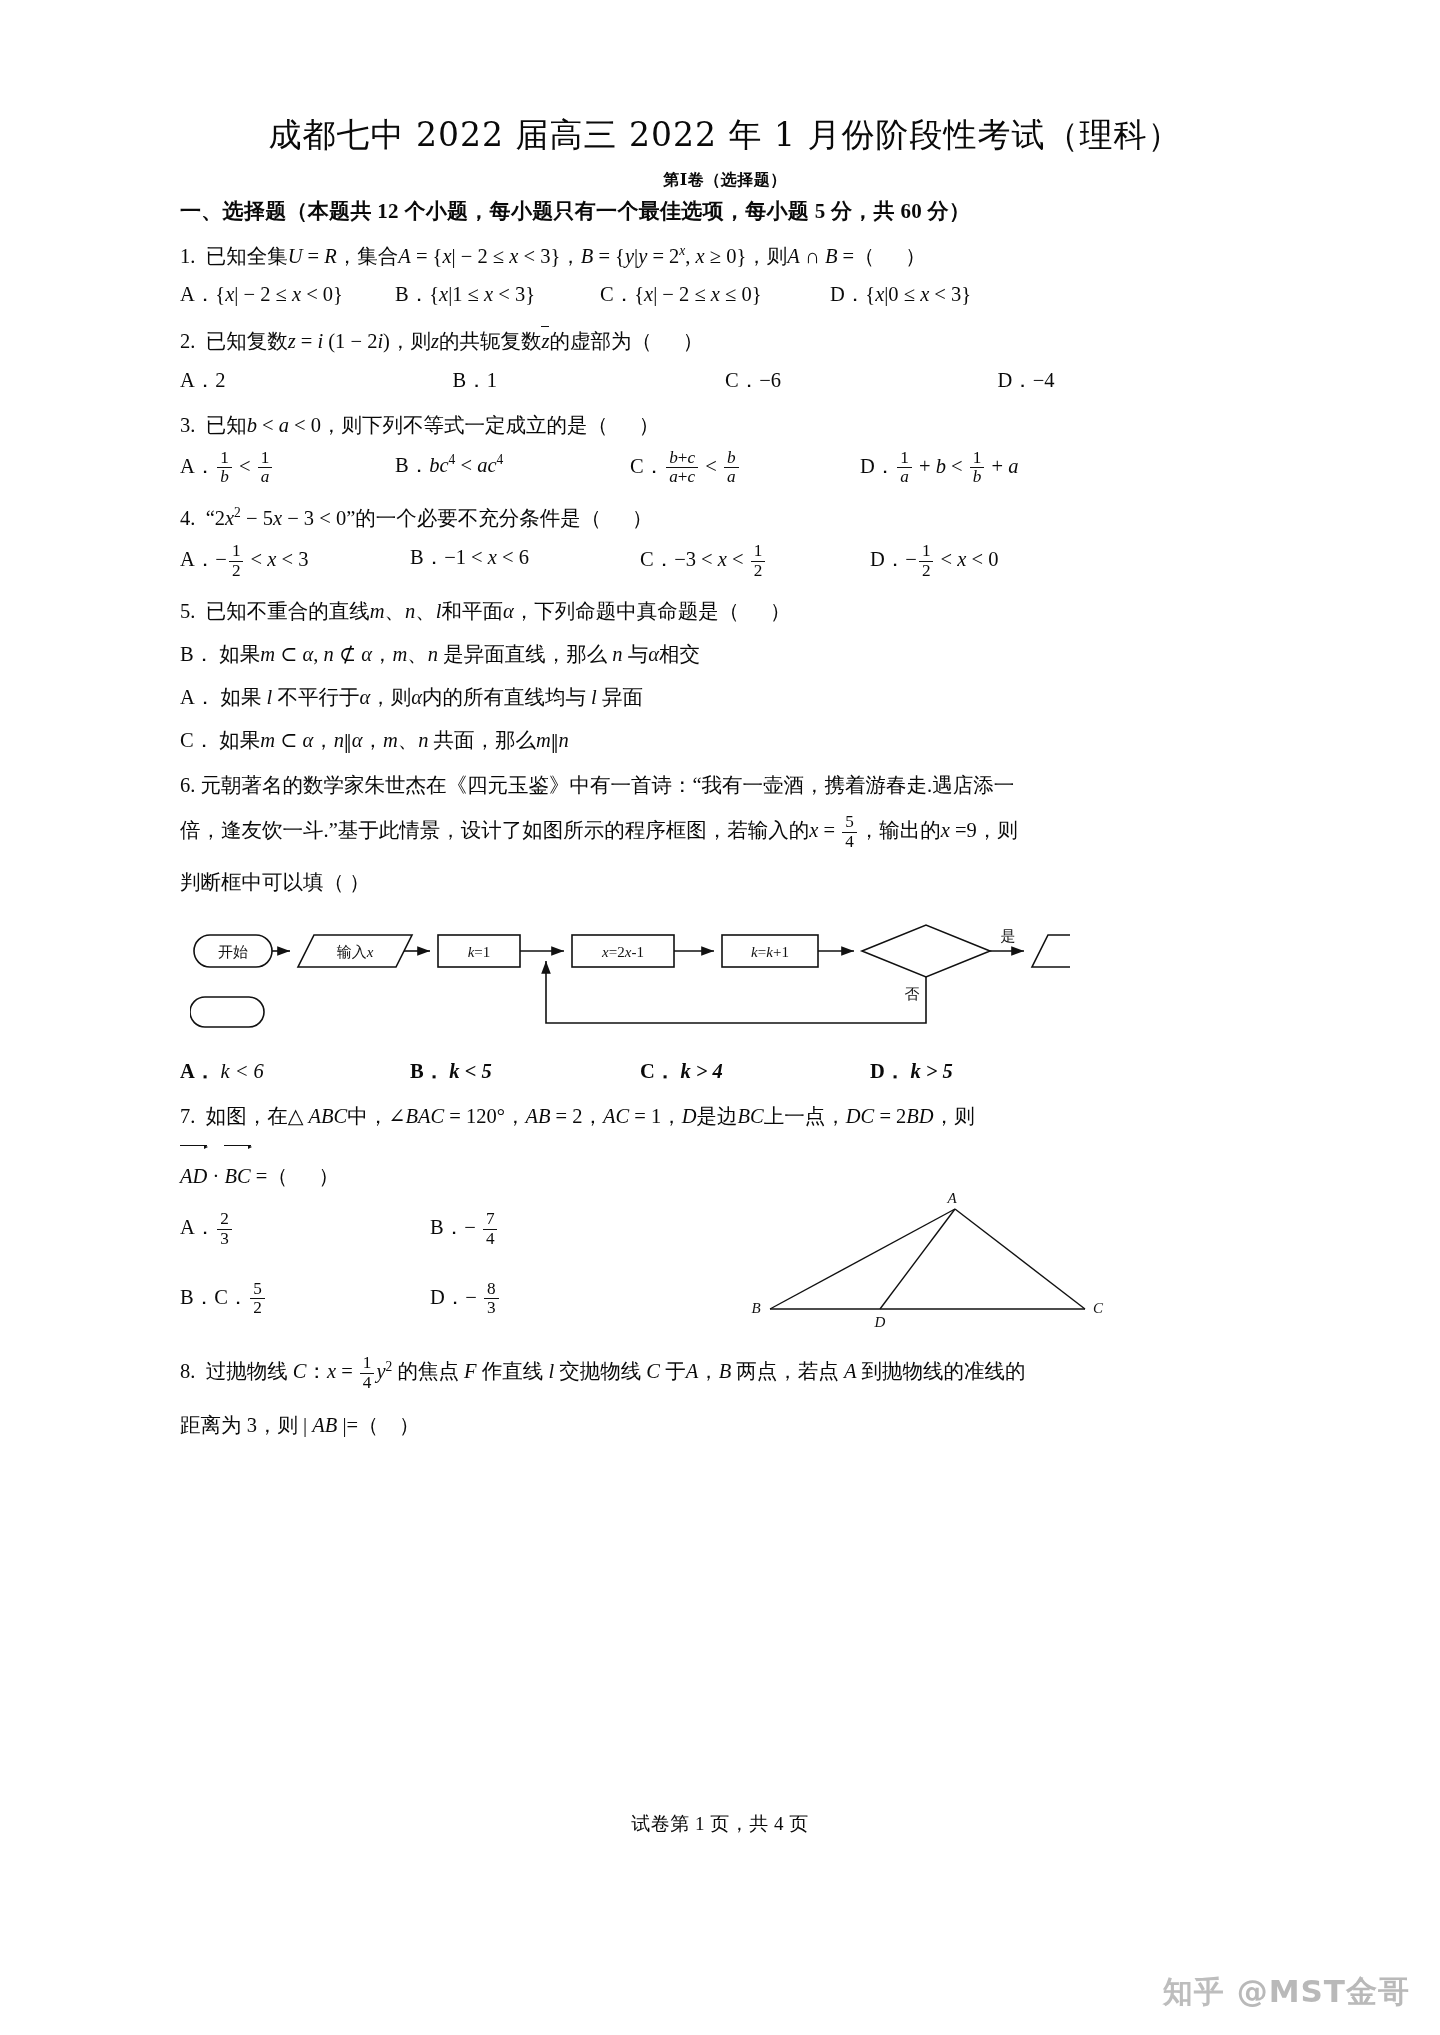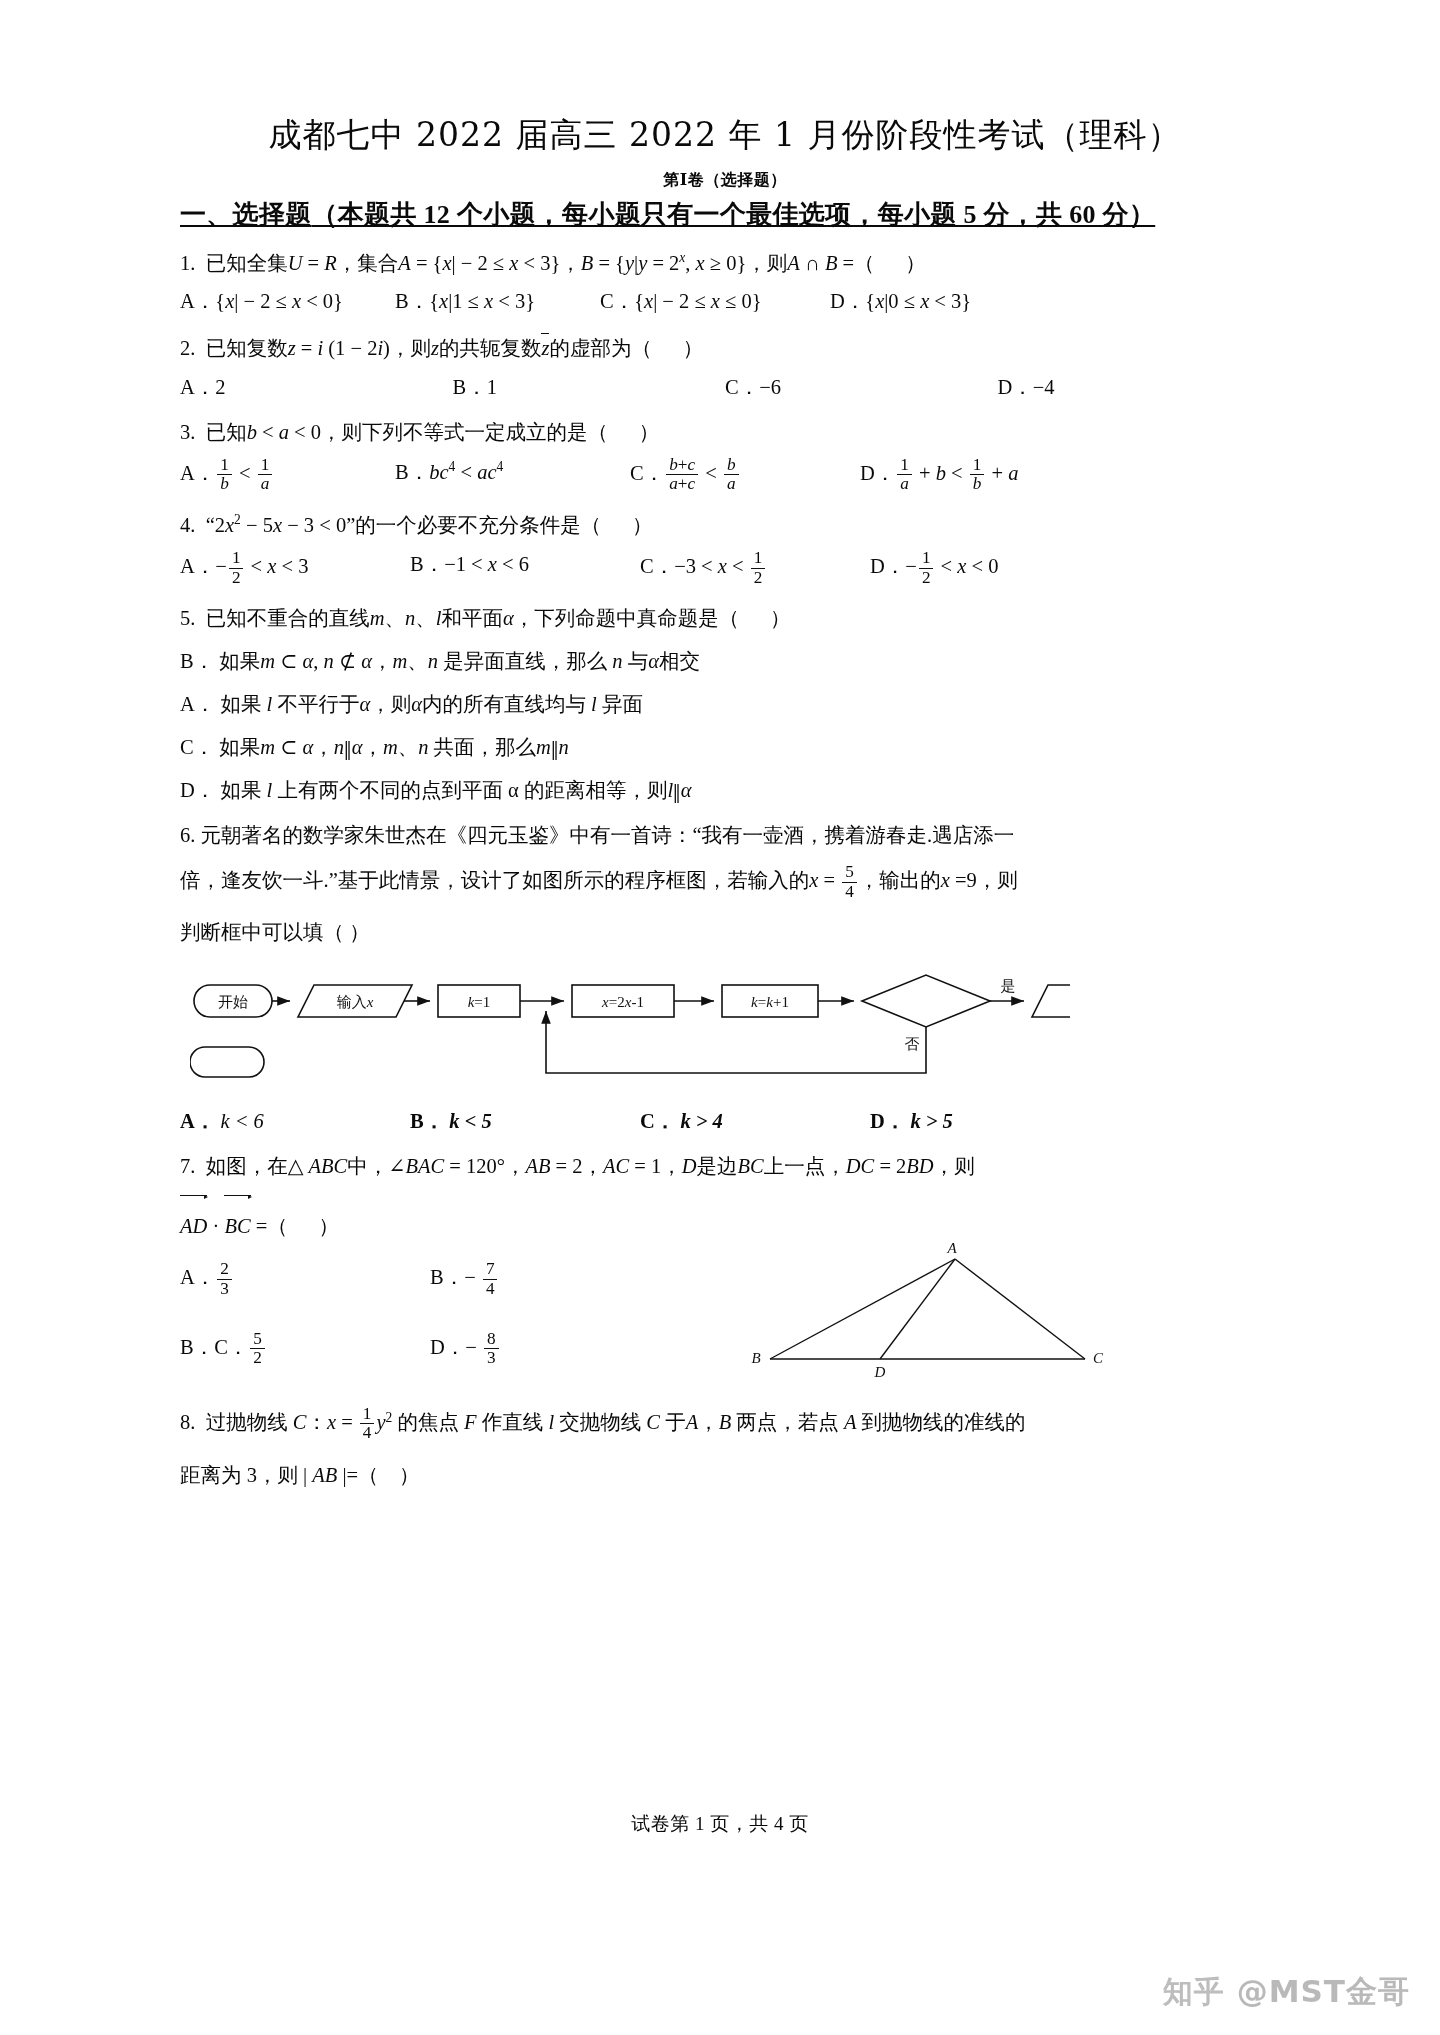--- a/index.html
+++ b/index.html
@@ -40,25 +40,24 @@
     margin: 0 0 10px 0;
   }
   .subtitle {
     text-align: center;
     font-size: 16px;
     font-weight: 700;
     margin: 6px 0 6px 0;
     letter-spacing: .5px;
   }
   .section-head {
-    font-size: 26px;
+    font-size: 21px;
     font-weight: 700;
     margin: 4px 0 14px 0;
     letter-spacing: .3px;
-    text-decoration: underline;
   }
 
   
   .q {
     font-size: 20.5px;
     line-height: 1.42;
     margin: 0 0 6px 0;
   }
   .q-stem {
     margin: 16px 0 10px 0;
@@ -252,21 +251,20 @@
     </div>
 
     <div class="q">
       <div class="q-stem">
         <span>5.</span>
         &nbsp;已知不重合的直线<i>m</i>、<i>n</i>、<i>l</i>和平面<i>α</i>，下列命题中真命题是（&nbsp;&nbsp;&nbsp;&nbsp;&nbsp;&nbsp;）
       </div>
       <div class="opt-line">B．&nbsp;如果<i>m</i> ⊂ <i>α</i>, <i>n</i> ⊄ <i>α</i>，<i>m</i>、<i>n</i> 是异面直线，那么 <i>n</i> 与<i>α</i>相交</div>
       <div class="opt-line">A．&nbsp;如果 <i>l</i> 不平行于<i>α</i>，则<i>α</i>内的所有直线均与 <i>l</i> 异面</div>
       <div class="opt-line">C．&nbsp;如果<i>m</i> ⊂ <i>α</i>，<i>n</i><span class="par">∥</span><i>α</i>，<i>m</i>、<i>n</i> 共面，那么<i>m</i><span class="par">∥</span><i>n</i></div>
-      <div class="opt-line">D．&nbsp;如果 <i>l</i> 上有两个不同的点到平面 α 的距离相等，则<i>l</i><span class="par">∥</span><i>α</i></div>
     </div>
 
     <div class="q">
       <div class="q-stem" style="margin-bottom:0">
         <span>6.</span>
         <span>元朝著名的数学家朱世杰在《四元玉鉴》中有一首诗：“我有一壶酒，携着游春走.遇店添一</span>
       </div>
       <div style="margin:14px 0 0 0; line-height:1.5;">
         <span>倍，逢友饮一斗.”基于此情景，设计了如图所示的程序框图，若输入的</span><i>x</i> = <span class="frac">
             <span class="num">5</span>

